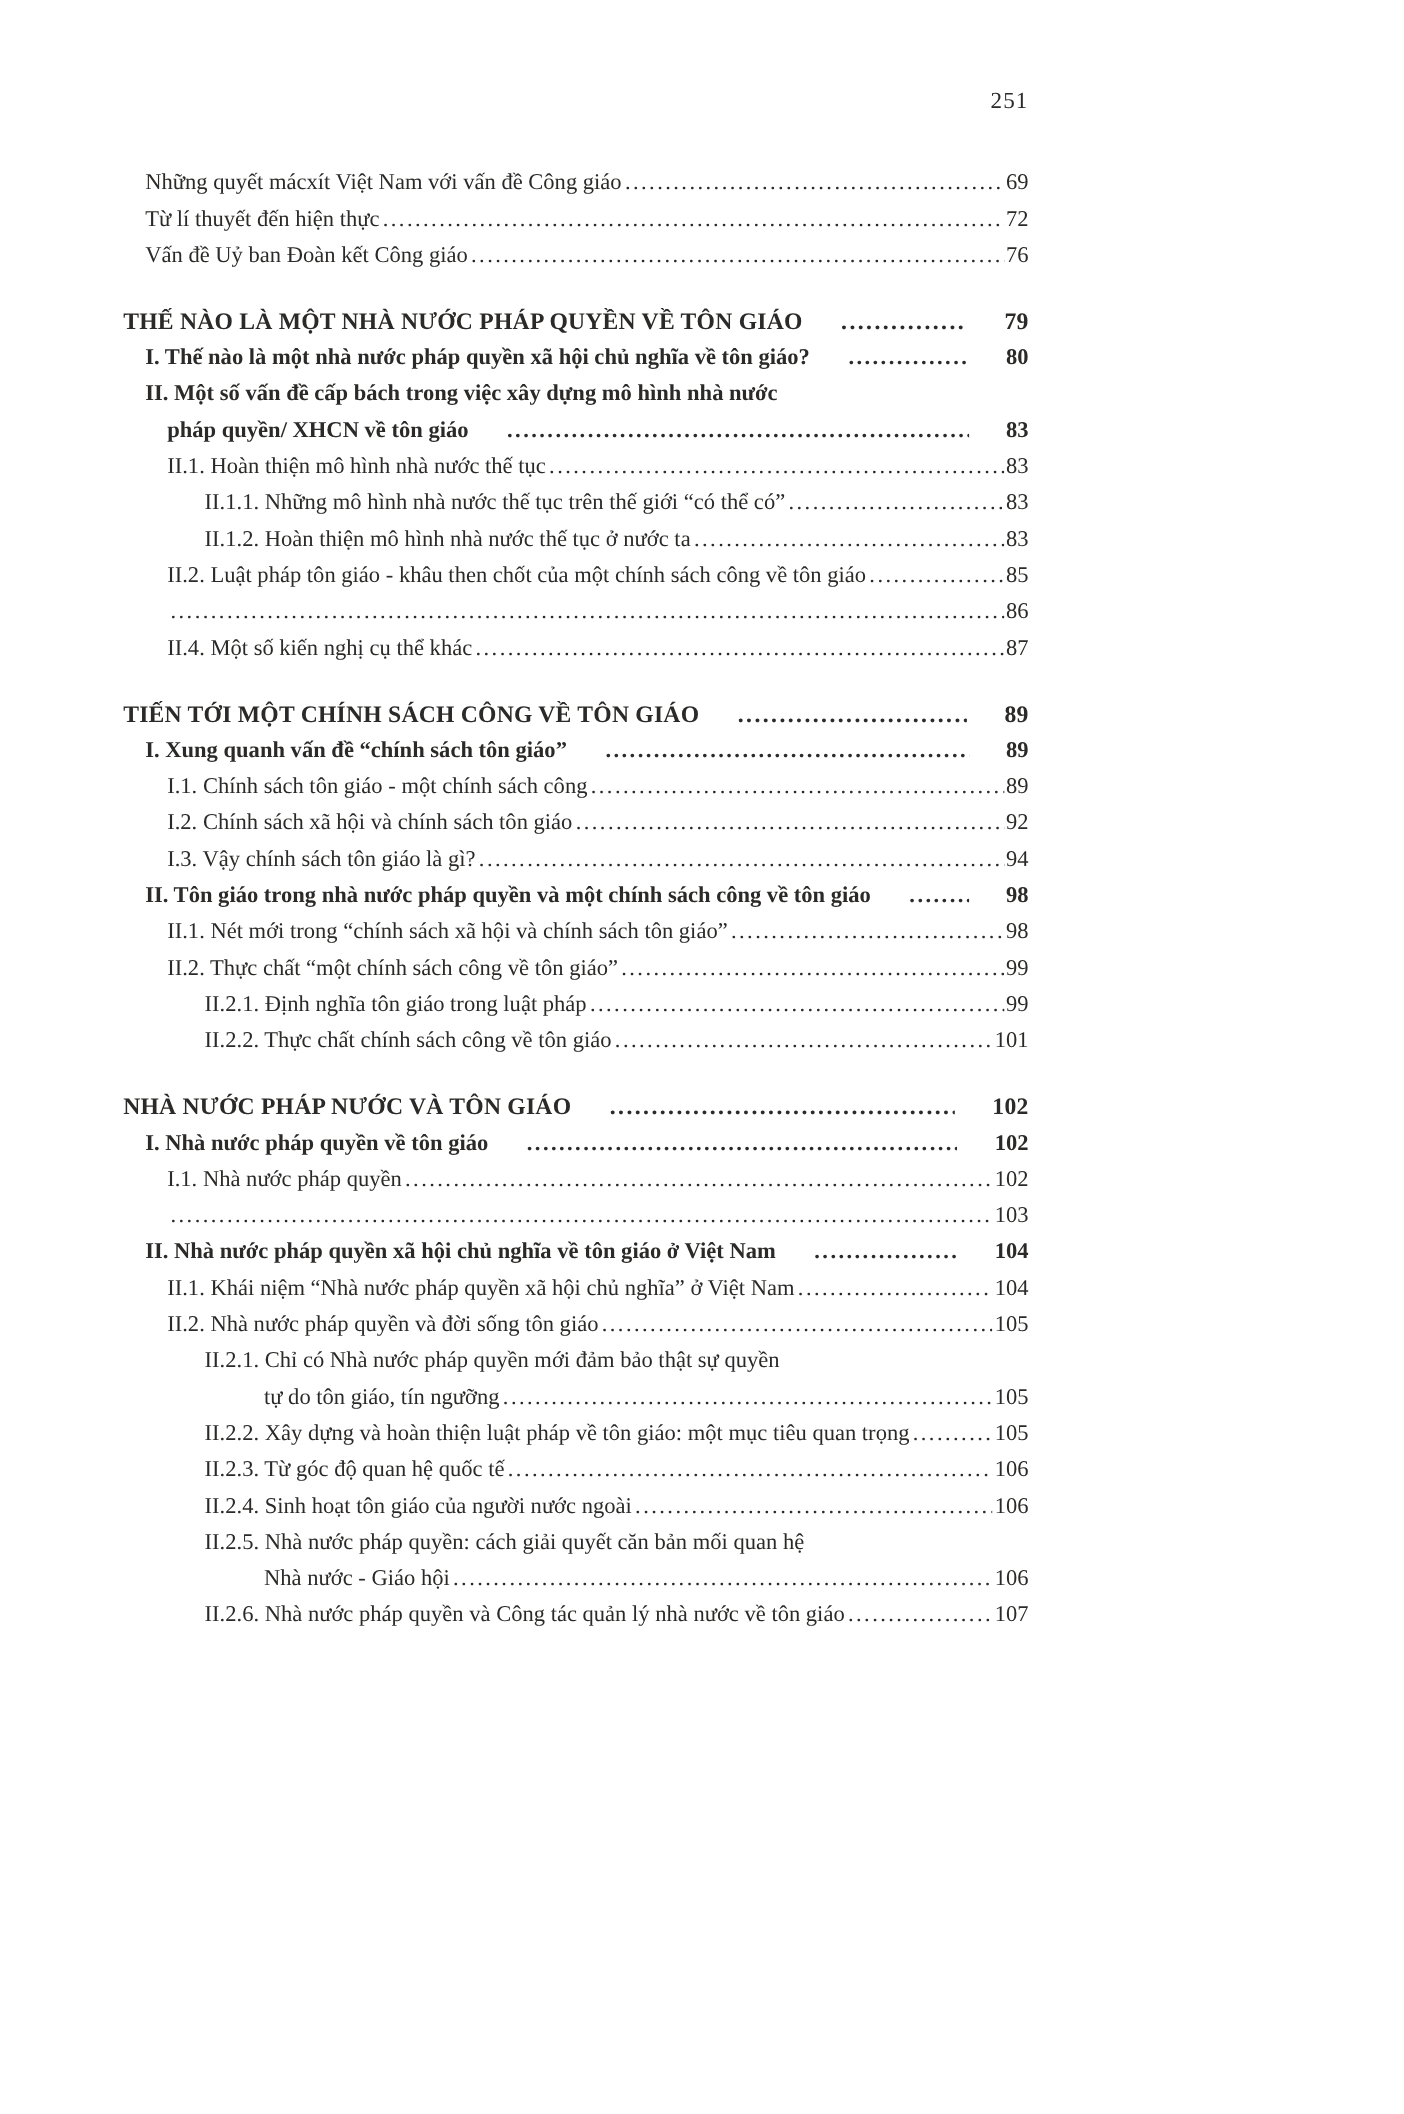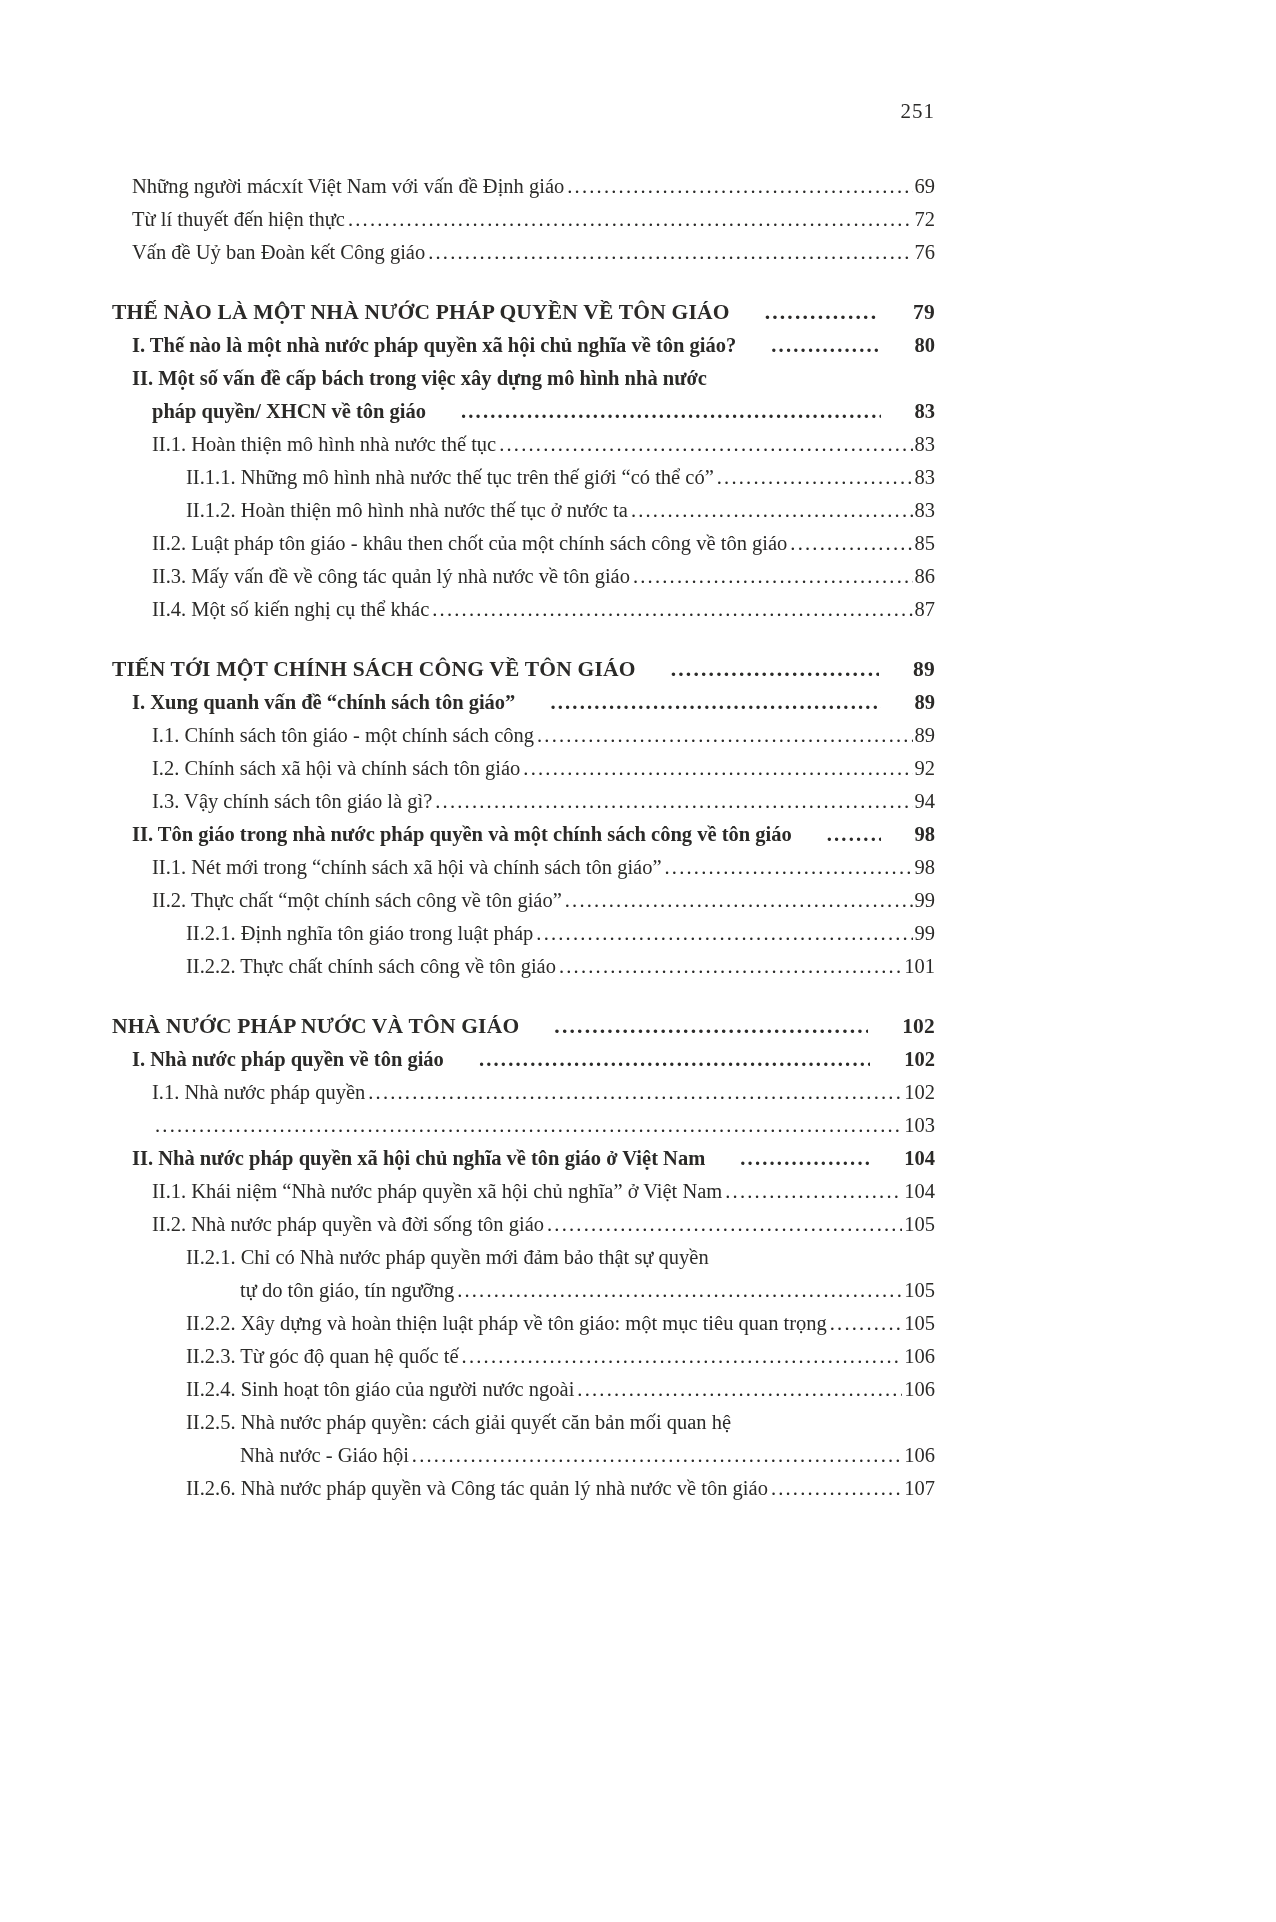--- a/index.html
+++ b/index.html
@@ -7,21 +7,21 @@
   body {
     height: 1922px;
     background: #ffffff;
     font-family: "Liberation Serif", "DejaVu Serif", serif;
     color: #2b2a28;
     overflow: hidden;
   }
   .sheet {
     width: 1276px;
     height: 1922px;
-    padding: 99px 341px 40px 112px;
+    padding: 79px 341px 40px 112px;
   }
   .page-number {
     text-align: right;
     font-size: 21px;
     letter-spacing: 1px;
   }
   .toc { margin-top: 46px; }
   .row {
     display: flex;
     align-items: baseline;
@@ -53,21 +53,21 @@
   .lvl-3 { padding-left: 74px; }
   .lvl-4 { padding-left: 128px; text-align: center; }
 </style>
 </head>
 <body>
 
 <div class="sheet">
   <div class="page-number">251</div>
   <div class="toc">
       <div class="row lvl-1">
-        <span class="txt">Những người mácxít Việt Nam với vấn đề Định giáo</span>
+        <span class="txt">Những quyết mácxít Việt Nam với vấn đề Công giáo</span>
         <span class="leader"></span>
         <span class="pg">69</span>
       </div>
       <div class="row lvl-1">
         <span class="txt">Từ lí thuyết đến hiện thực</span>
         <span class="leader"></span>
         <span class="pg">72</span>
       </div>
       <div class="row lvl-1">
         <span class="txt">Vấn đề Uỷ ban Đoàn kết Công giáo</span>
@@ -106,21 +106,20 @@
         <span class="txt">II.1.2. Hoàn thiện mô hình nhà nước thế tục ở nước ta</span>
         <span class="leader"></span>
         <span class="pg">83</span>
       </div>
       <div class="row lvl-2">
         <span class="txt">II.2. Luật pháp tôn giáo - khâu then chốt của một chính sách công về tôn giáo</span>
         <span class="leader"></span>
         <span class="pg">85</span>
       </div>
       <div class="row lvl-2">
-        <span class="txt">II.3. Mấy vấn đề về công tác quản lý nhà nước về tôn giáo</span>
         <span class="leader"></span>
         <span class="pg">86</span>
       </div>
       <div class="row lvl-2">
         <span class="txt">II.4. Một số kiến nghị cụ thể khác</span>
         <span class="leader"></span>
         <span class="pg">87</span>
       </div>
       <div class="row lvl-0 bold heading">
         <span class="txt">TIẾN TỚI MỘT CHÍNH SÁCH CÔNG VỀ TÔN GIÁO</span>

